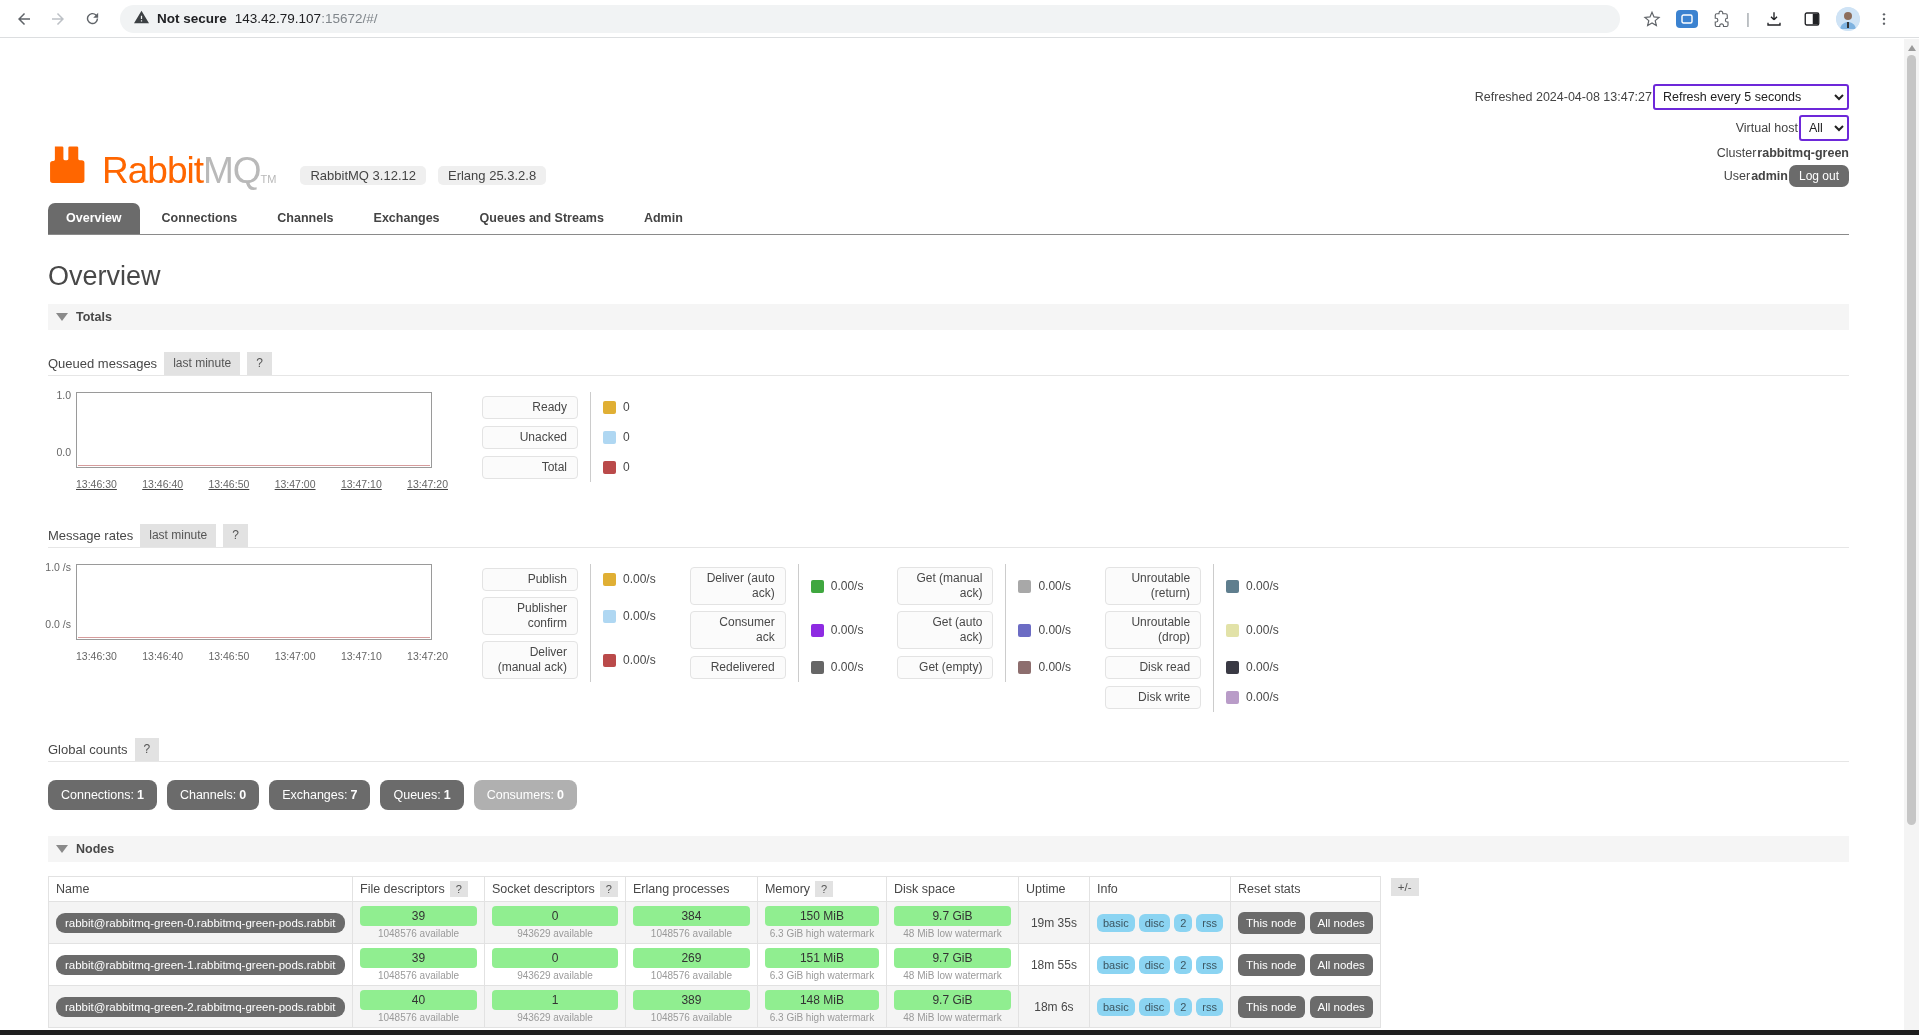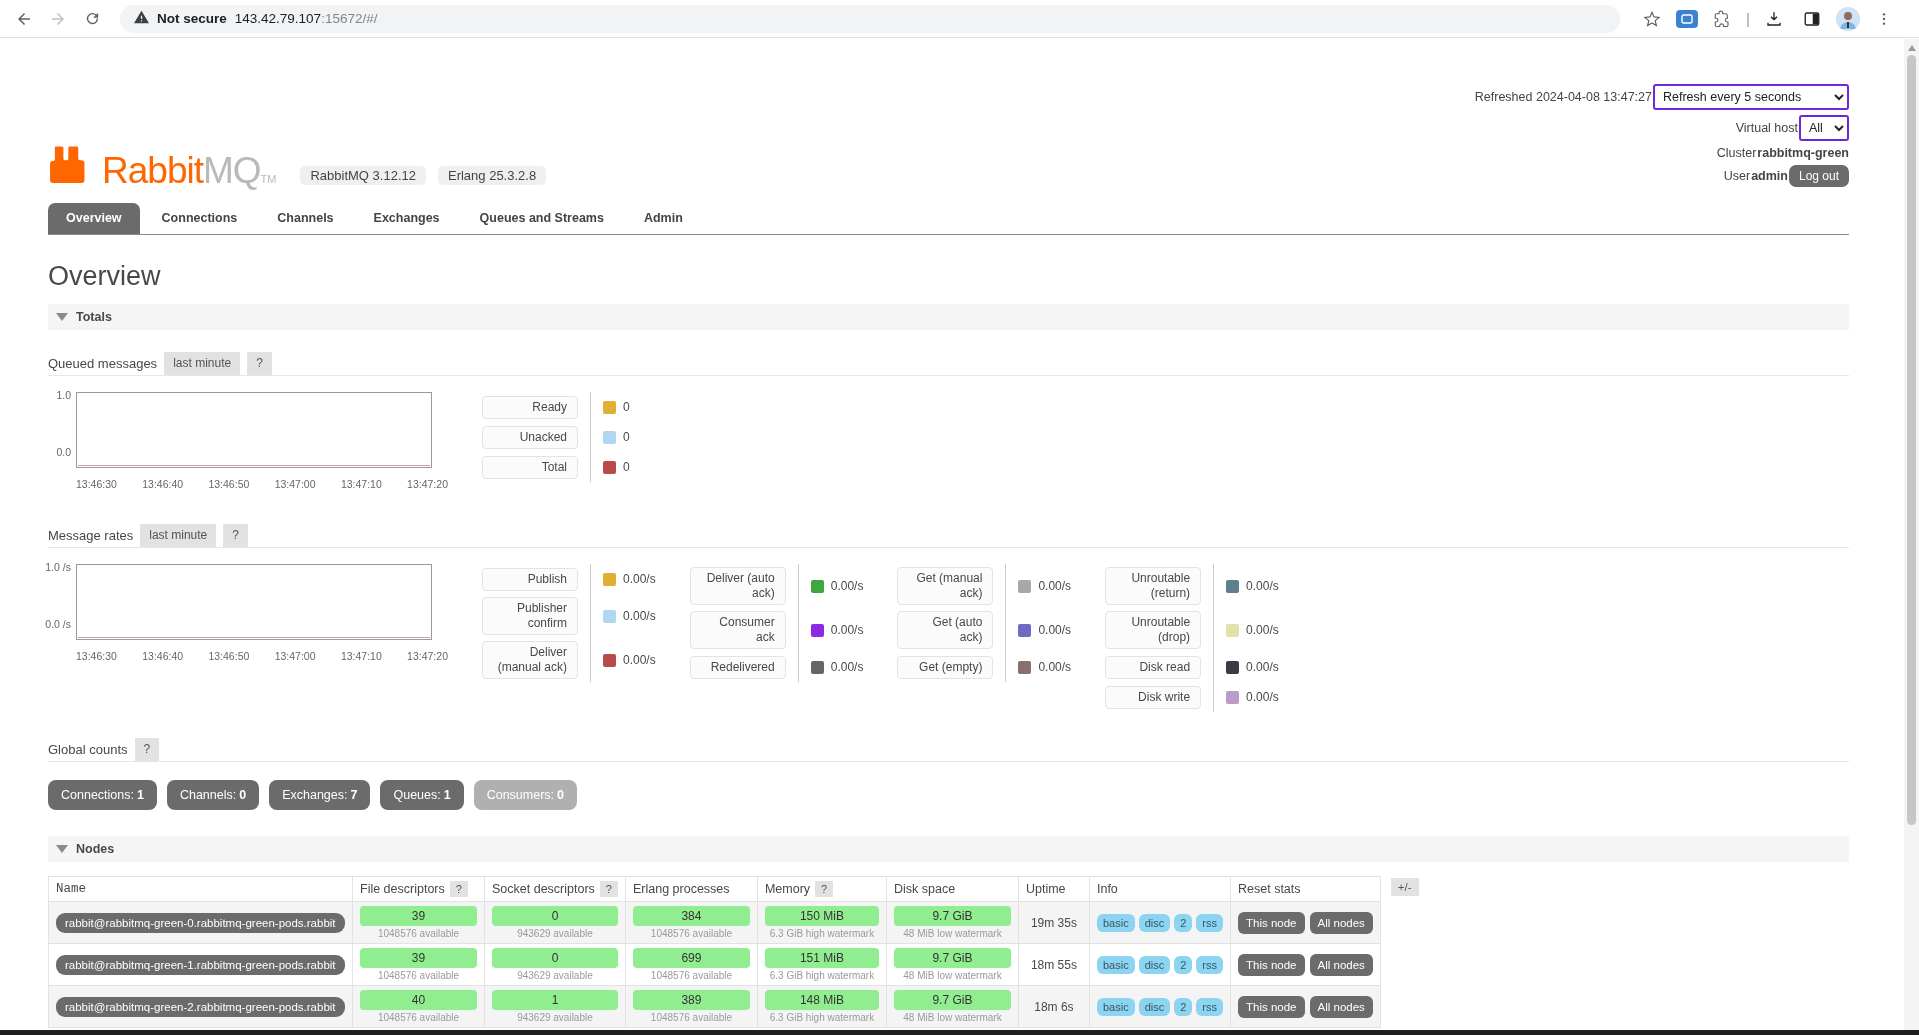--- a/index.html
+++ b/index.html
@@ -89,21 +89,21 @@
   .count-btn b { margin-left:3px; }
   .count-btn.muted { background:#b0b0b0; }
   
   .table-row-wrap { display:flex; align-items:flex-start; gap:10px; }
   table.nodes { border-collapse:collapse; }
   table.nodes th, table.nodes td { border:1px solid #e2e2e2; padding:4px 7px; vertical-align:middle; }
   table.nodes th { text-align:left; font-weight:normal; font-size:12.5px; color:#484848; background:#fff;
     padding:5px 7px; white-space:nowrap; }
   table.nodes tr.odd td { background:#f4f4f4; }
   .th-help { background:#e2e2e2; padding:2px 6px; font-size:11px; color:#555; margin-left:5px; }
-  .col-name { width:304px;font-family:Liberation Mono, monospace; } .col-fd{width:132px;} .col-sd{width:131px;} .col-ep{width:132px;}
+  .col-name { width:304px; } .col-fd{width:132px;} .col-sd{width:131px;} .col-ep{width:132px;}
   .col-mem{width:129px;} .col-disk{width:132px;} .col-up{width:71px;} .col-info{width:122px;} .col-rst{width:148px;}
   .node-pill { background:#6b6b6b; color:#fff; border-radius:9px; padding:4px 9px; font-size:11.5px;
     display:inline-block; white-space:nowrap; }
   .gbar { background:#90ee90; border-radius:4px; text-align:center; font-size:12px; color:#333;
     padding:3px 2px; }
   .gsub { text-align:center; font-size:10px; color:#9a9a9a; margin-top:2px; white-space:nowrap; }
   .uptime { text-align:center; font-size:12px; color:#484848; }
   .info-badges { display:flex; gap:4px; }
   .ibadge { background:#8bd4f2; color:#3c5560; border-radius:6px; padding:3px 6px; font-size:11px; }
   .rst-btns { display:flex; gap:5px; }
@@ -244,21 +244,21 @@
     <span class="tri-down"></span>
     <span class="sec-label">Totals</span>
   </div>
 
   <div class="subhead">
     <span class="t">Queued messages</span>
     <span class="mini-badge">last minute</span>
     <span class="mini-badge">?</span>
   </div>
   <div class="chart-zone">
-    <div class="chart-wrap" style="margin-left:28px;">
+    <div class="chart-wrap" style="margin-left:28px;text-decoration:underline;">
       <div class="chart-box">
         <span class="ylab top">1.0</span>
         <span class="ylab bot">0.0</span>
         <div class="chart-base"></div>
       </div>
       <div class="xlabs">
         <span>13:46:30</span>
           <span>13:46:40</span>
           <span>13:46:50</span>
           <span>13:47:00</span>
@@ -549,21 +549,21 @@
         <td><span class="node-pill">rabbit@rabbitmq-green-1.rabbitmq-green-pods.rabbit</span></td>
         <td>
               <div class="gbar">39</div>
               <div class="gsub">1048576 available</div>
             </td>
         <td>
               <div class="gbar">0</div>
               <div class="gsub">943629 available</div>
             </td>
         <td>
-              <div class="gbar">699</div>
+              <div class="gbar">269</div>
               <div class="gsub">1048576 available</div>
             </td>
         <td>
               <div class="gbar">151 MiB</div>
               <div class="gsub">6.3 GiB high watermark</div>
             </td>
         <td>
               <div class="gbar">9.7 GiB</div>
               <div class="gsub">48 MiB low watermark</div>
             </td>

